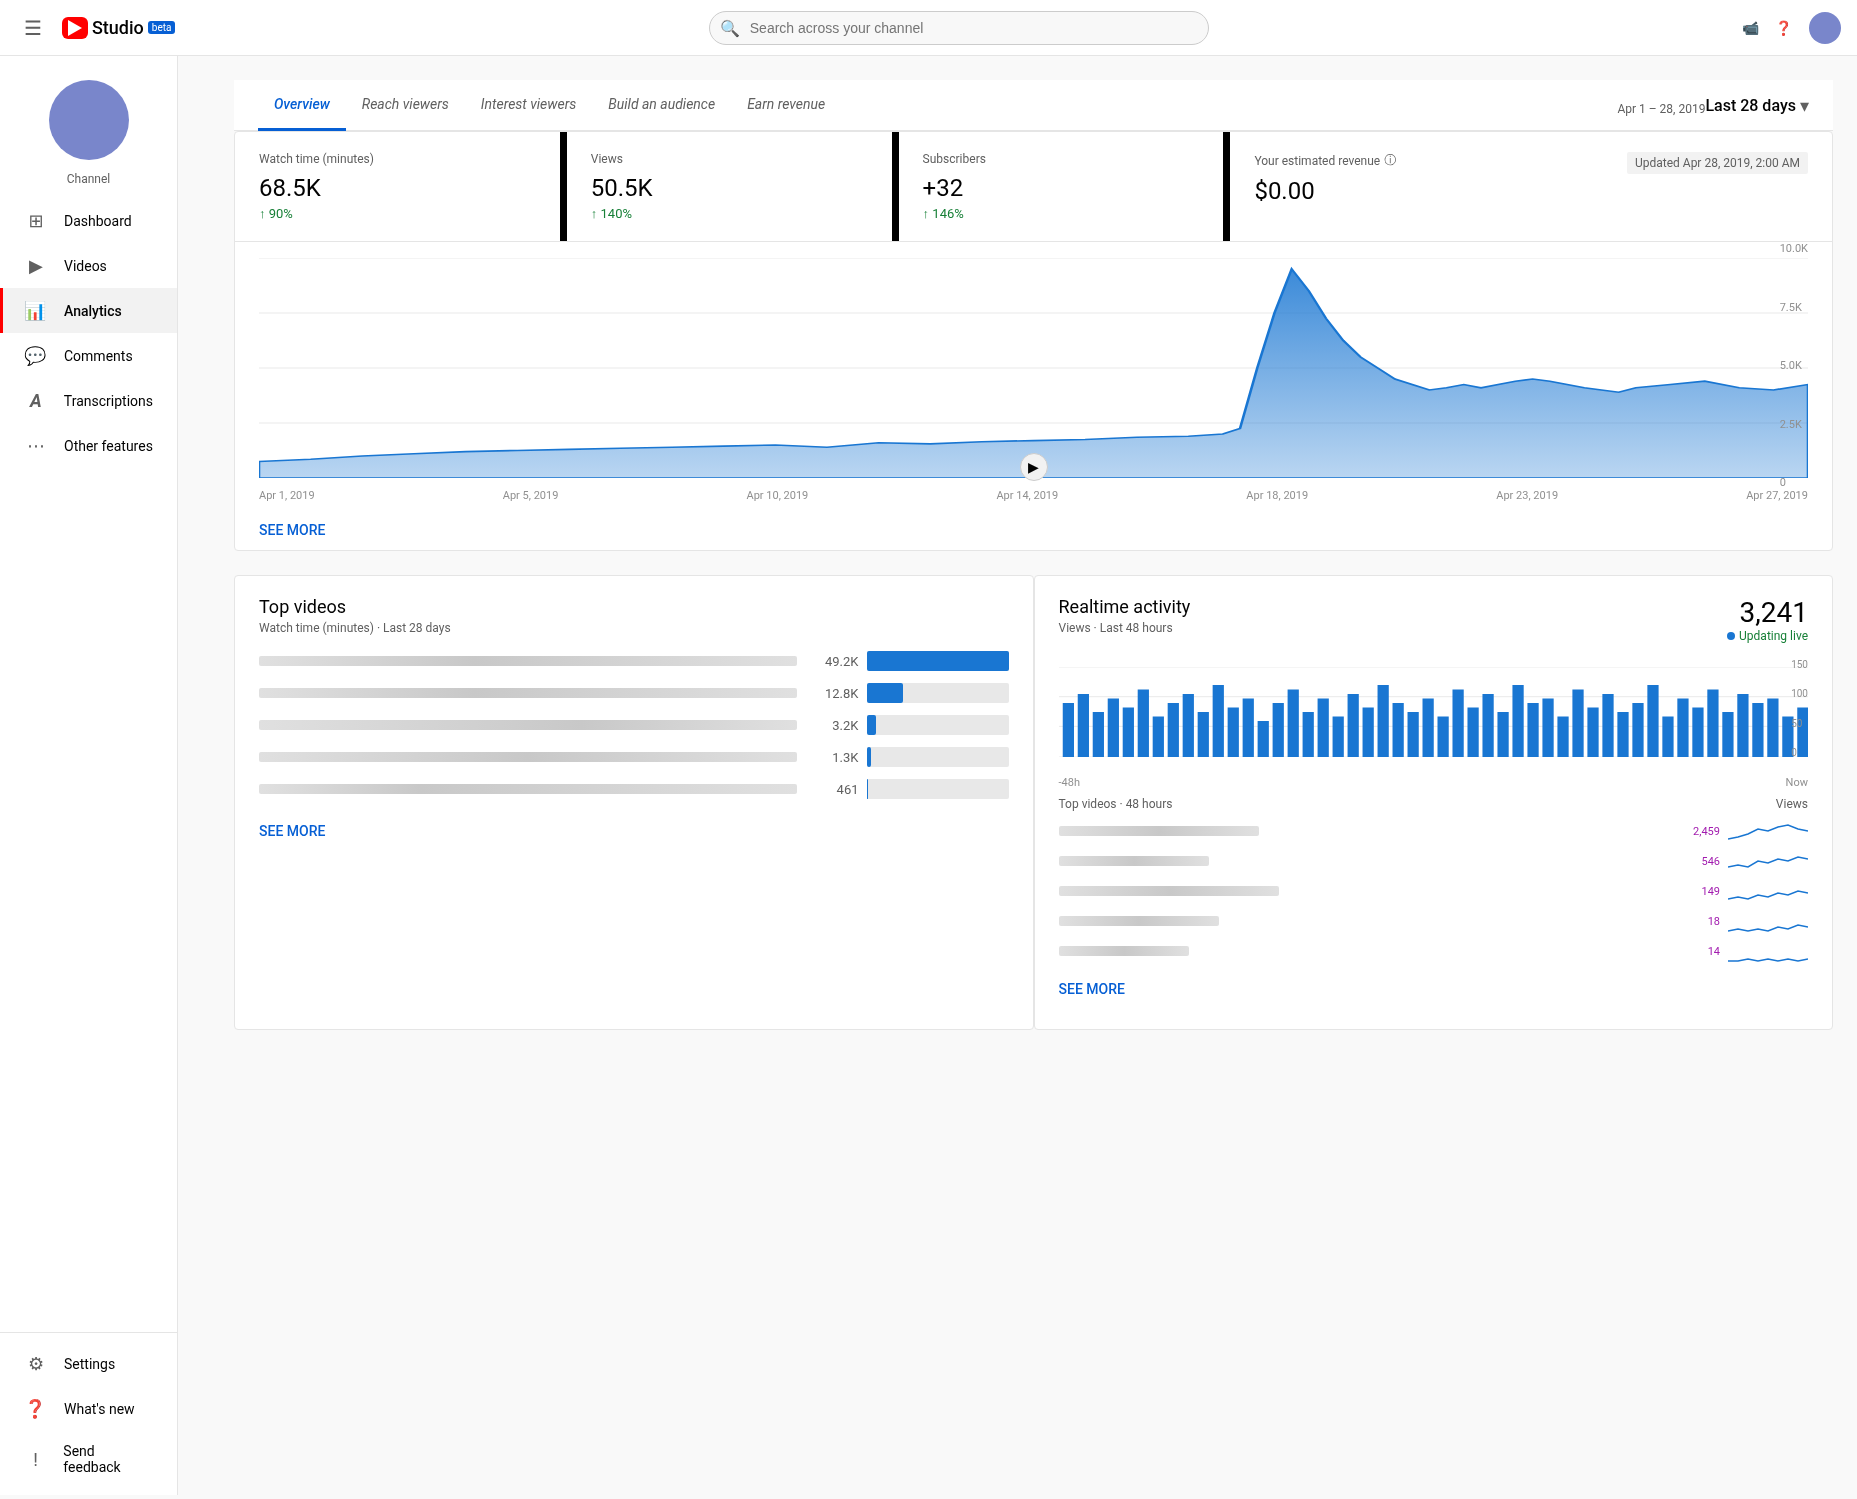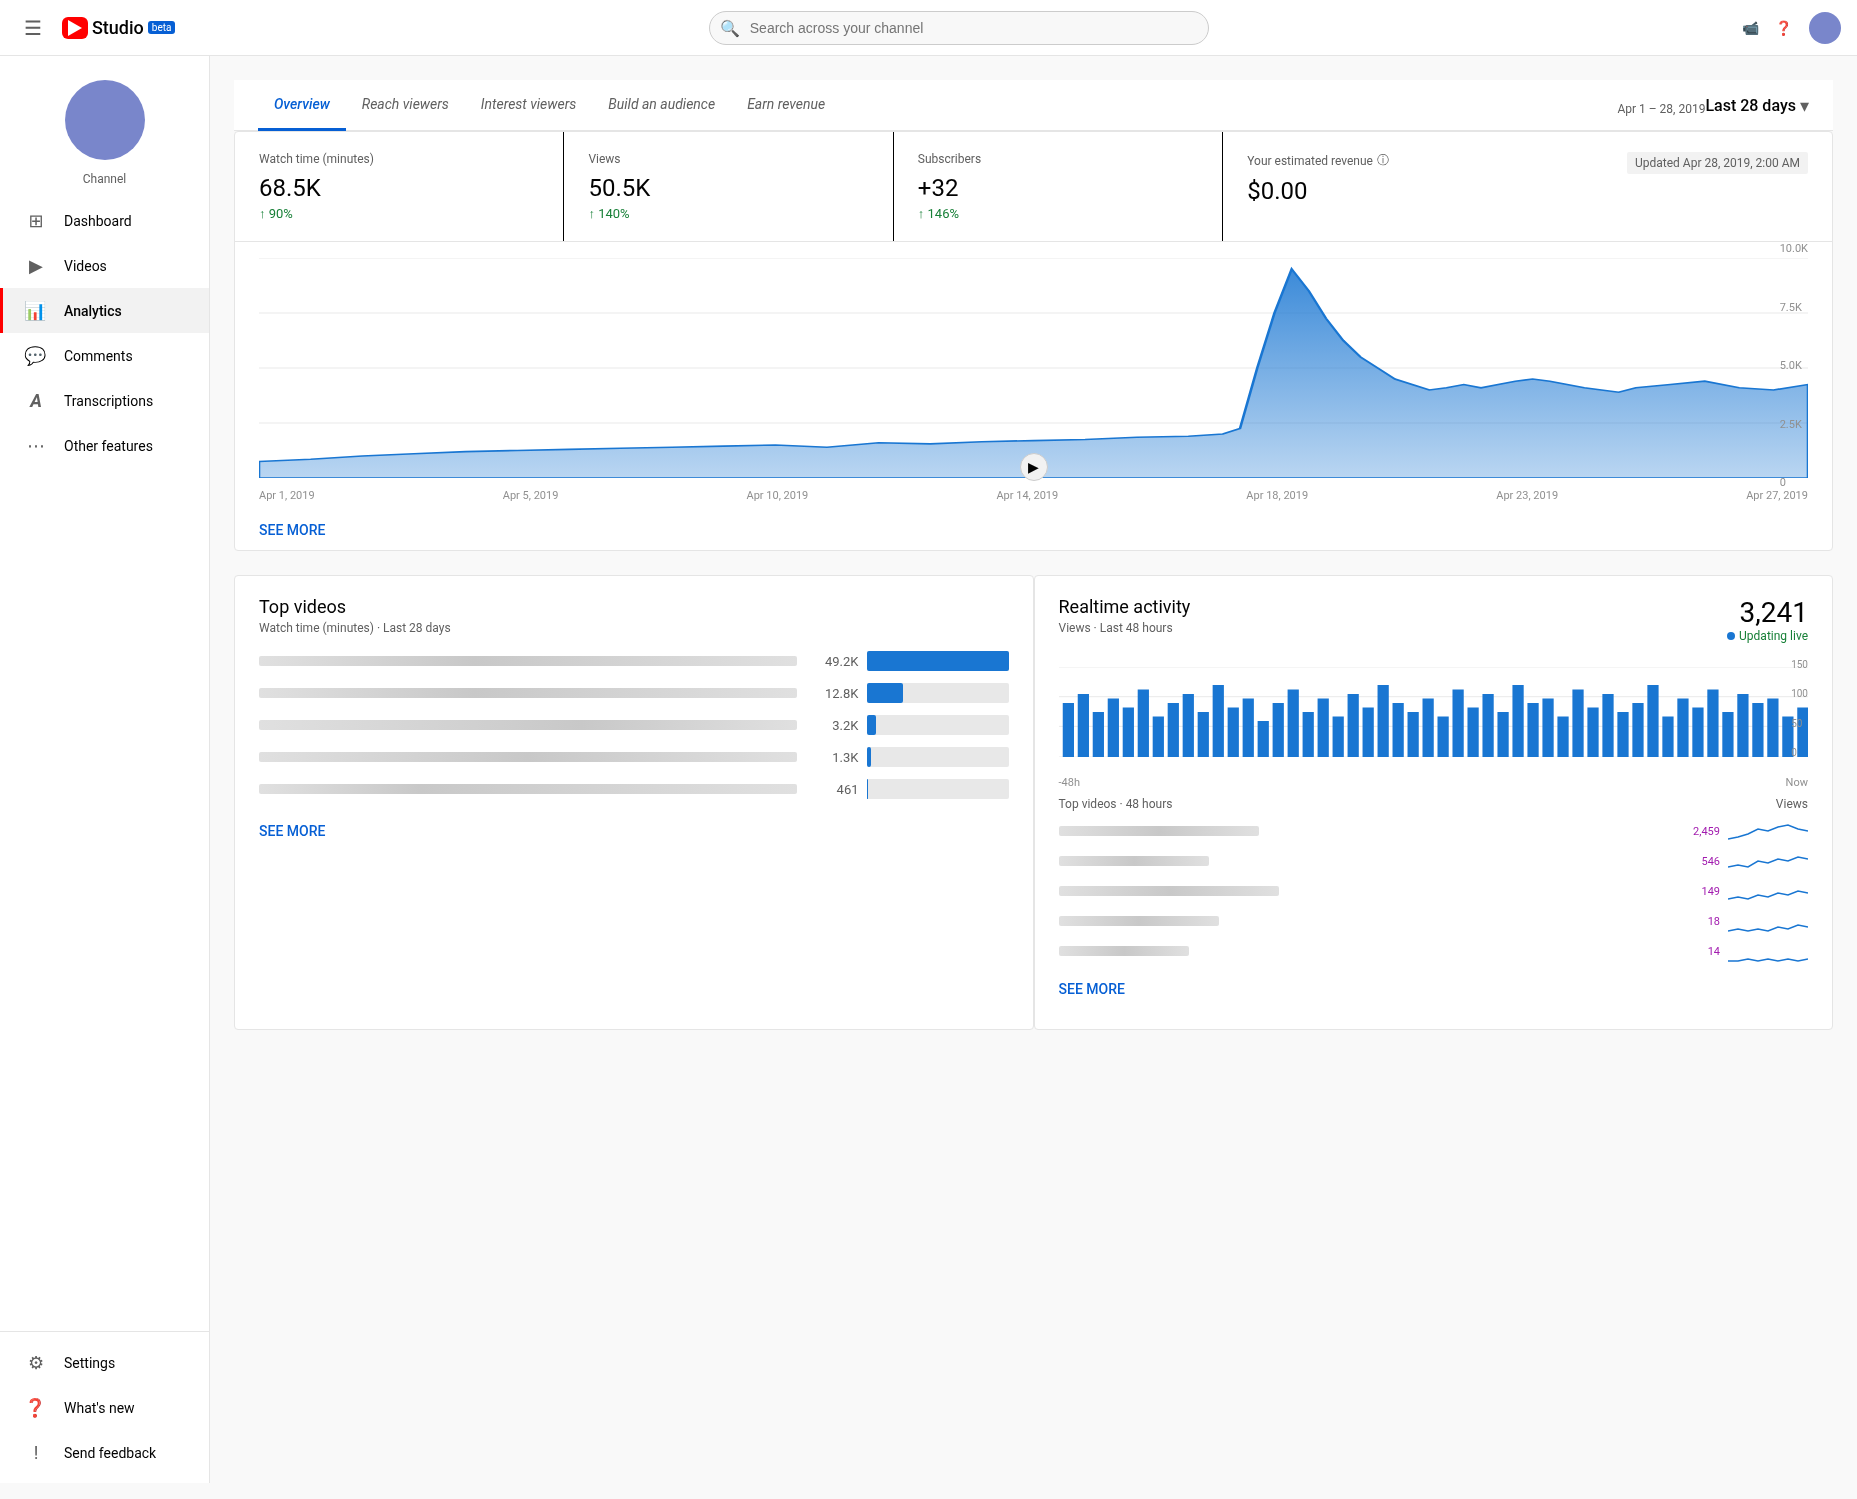--- a/index.html
+++ b/index.html
@@ -23,21 +23,21 @@
       width: 500px; padding: 8px 16px 8px 40px; border: 1px solid #ccc;
       border-radius: 20px; font-size: 14px; outline: none; background: #f8f8f8;
     }
     .search-wrapper { position: relative; }
     .search-icon-wrap { position: absolute; left: 12px; top: 50%; transform: translateY(-50%); color: #606060; font-size: 16px; }
     .topnav-right { display: flex; align-items: center; gap: 16px; }
     .avatar { width: 32px; height: 32px; border-radius: 50%; background: #7986cb; }
 
     
     .sidebar {
-      position: fixed; top: 56px; left: 0; width: 210px; bottom: 16px;
+      position: fixed; top: 56px; left: 0; width: 178px; bottom: 4px;
       background: #fff; overflow-y: auto; z-index: 50;
       border-right: 1px solid #e5e5e5; display: flex; flex-direction: column;
     }
     .sidebar-channel { padding: 24px 16px 12px; display: flex; flex-direction: column; align-items: center; }
     .sidebar-avatar { width: 80px; height: 80px; border-radius: 50%; background: #7986cb; }
     .sidebar-channel-label { font-size: 12px; color: #606060; margin-top: 12px; text-align: center; }
     .sidebar-nav { flex: 1; }
     .nav-item {
       display: flex; align-items: center; gap: 16px; padding: 12px 24px;
       cursor: pointer; color: #030303; font-size: 14px; position: relative;
@@ -68,21 +68,21 @@
     .date-range-label { font-size: 12px; color: #606060; }
     .date-range-value { font-size: 16px; font-weight: 500; color: #030303; display: flex; align-items: center; gap: 4px; }
 
     
     .overview-section {
       background: #fff; border-radius: 4px; border: 1px solid #e5e5e5;
       margin-bottom: 24px;
     }
     .metrics-row { display: flex; border-bottom: 1px solid #e5e5e5; }
     .metric-card {
-      flex: 1; padding: 20px 24px; border-right: 1px solid #000000;
+      flex: 1; padding: 20px 24px; border-right: 7px solid #000000;
       position: relative;
     }
     .metric-card:last-child { border-right: none; }
     .metric-label { font-size: 12px; color: #606060; margin-bottom: 8px; display: flex; align-items: center; gap: 4px; }
     .metric-value { font-size: 24px; font-weight: 400; color: #030303; }
     .metric-change { font-size: 13px; color: #188038; margin-top: 4px; }
     .metric-change::before { content: '↑ '; }
     .updated-badge {
       position: absolute; right: 24px; top: 20px; background: #f2f2f2;
       font-size: 12px; color: #606060; padding: 4px 8px; border-radius: 2px;

